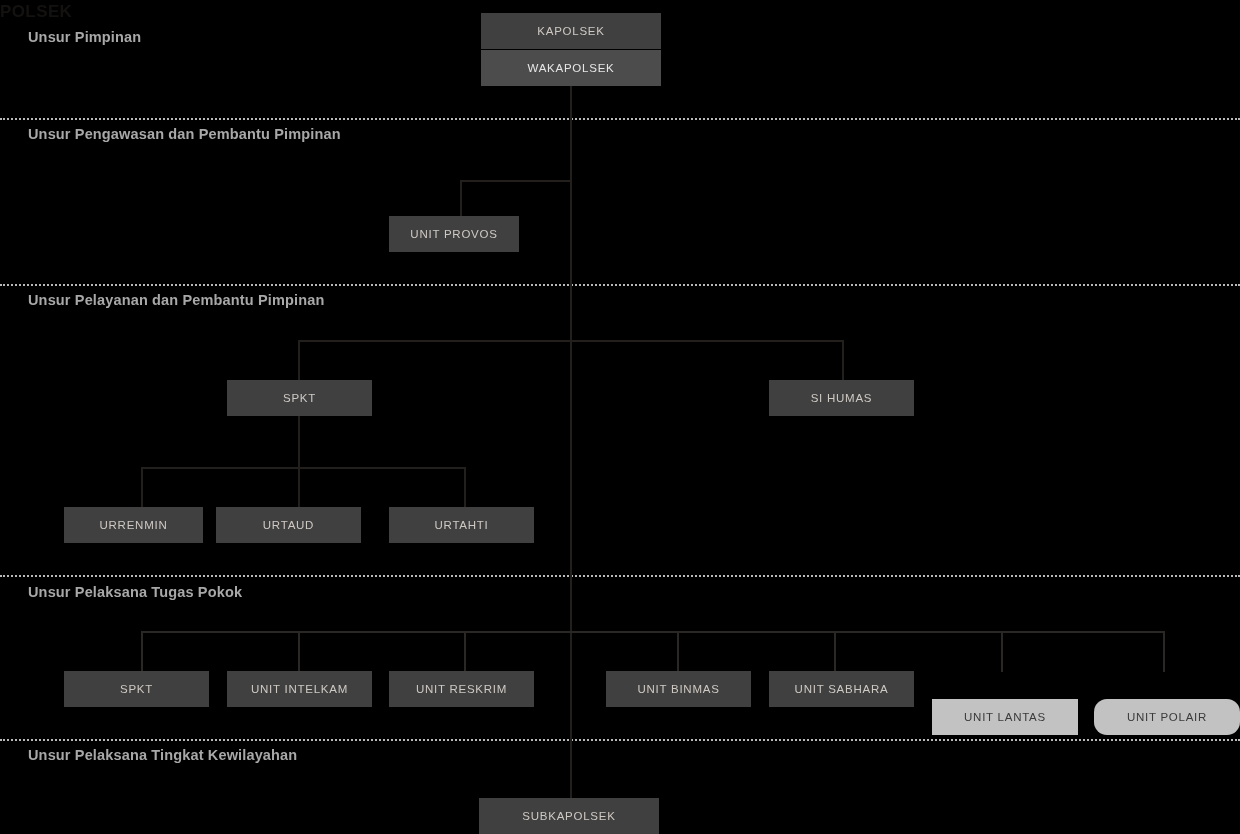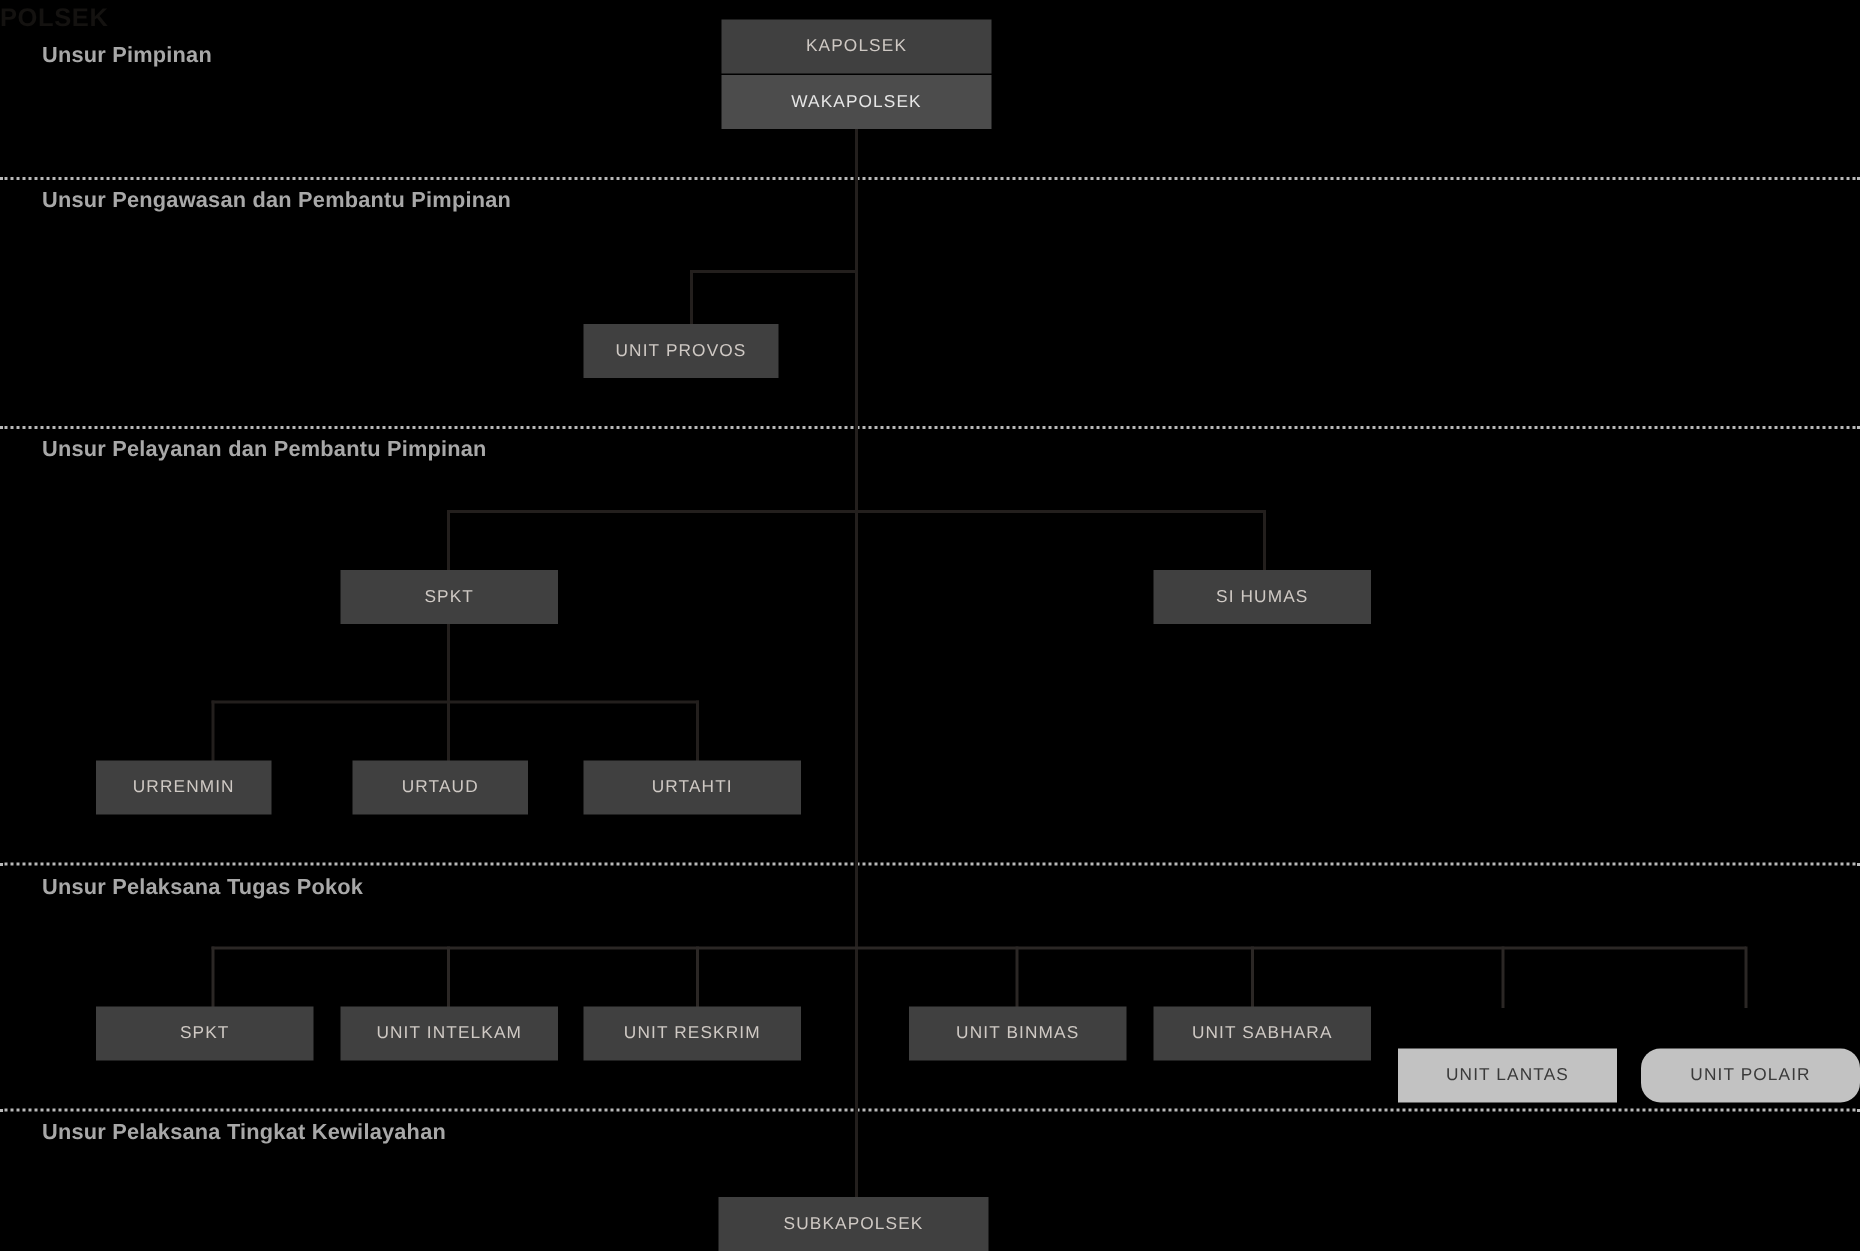--- a/index.html
+++ b/index.html
@@ -148,25 +148,25 @@
   </div>
 
   <div class="node dark" style="left:227px; top:380px; width:145px; height:36px;">
     <span>SPKT</span>
   </div>
 
   <div class="node dark" style="left:769px; top:380px; width:145px; height:36px;">
     <span>SI HUMAS</span>
   </div>
 
-  <div class="node dark" style="left:64px; top:507px; width:117px; height:36px;">
+  <div class="node dark" style="left:64px; top:507px; width:139px; height:36px;">
     <span>URRENMIN</span>
   </div>
 
-  <div class="node dark" style="left:235px; top:507px; width:117px; height:36px;">
+  <div class="node dark" style="left:216px; top:507px; width:145px; height:36px;">
     <span>URTAUD</span>
   </div>
 
   <div class="node dark" style="left:389px; top:507px; width:145px; height:36px;">
     <span>URTAHTI</span>
   </div>
 
   <div class="node dark" style="left:64px; top:671px; width:145px; height:36px;text-align:right;">
     <span>SPKT</span>
   </div>

